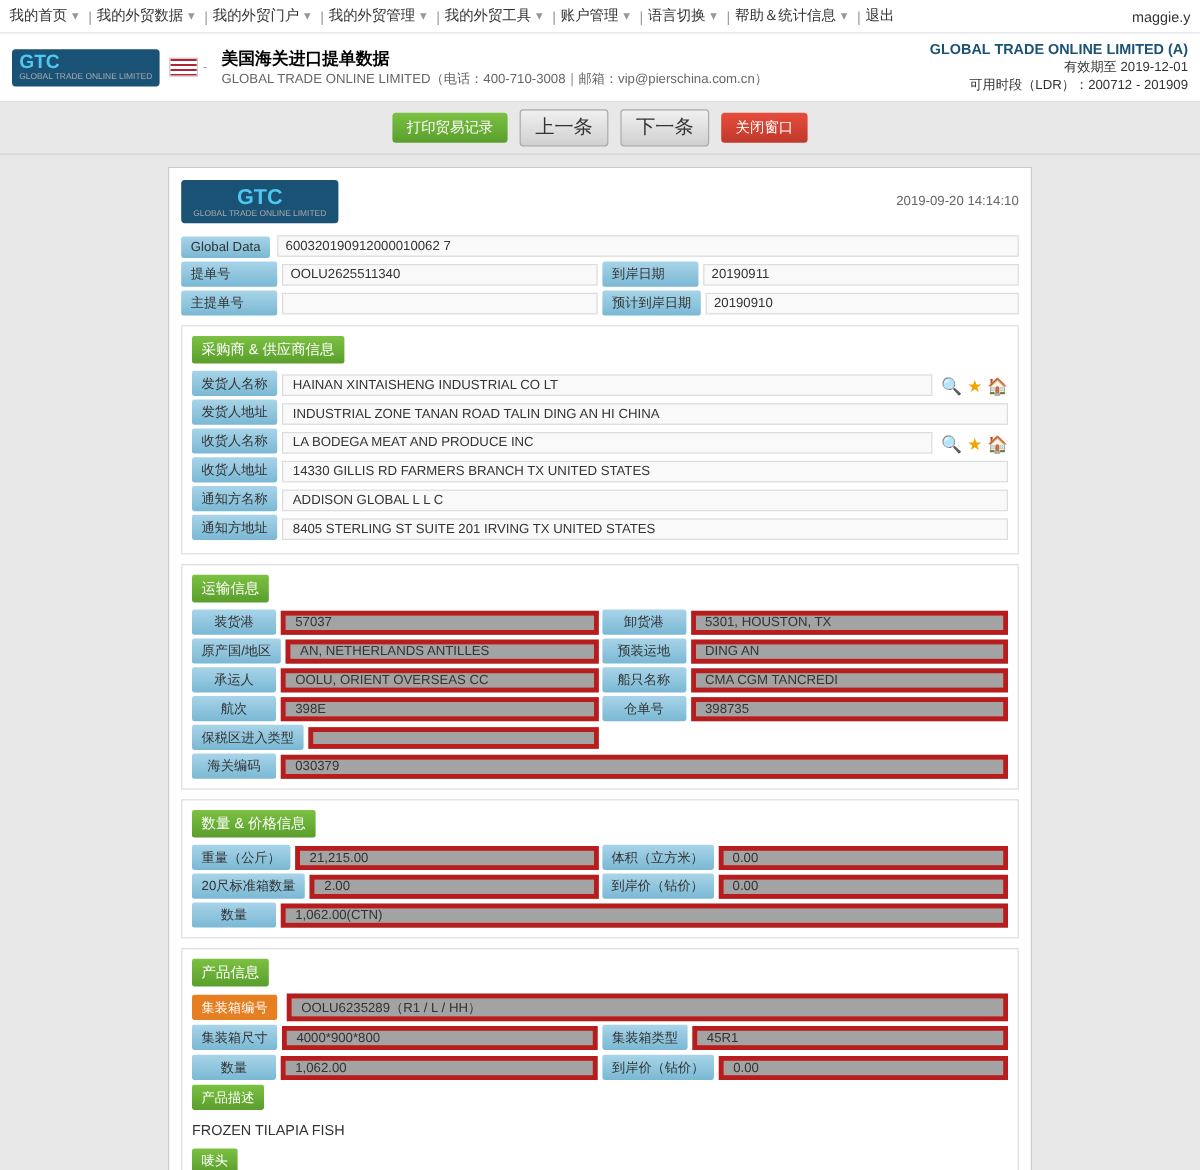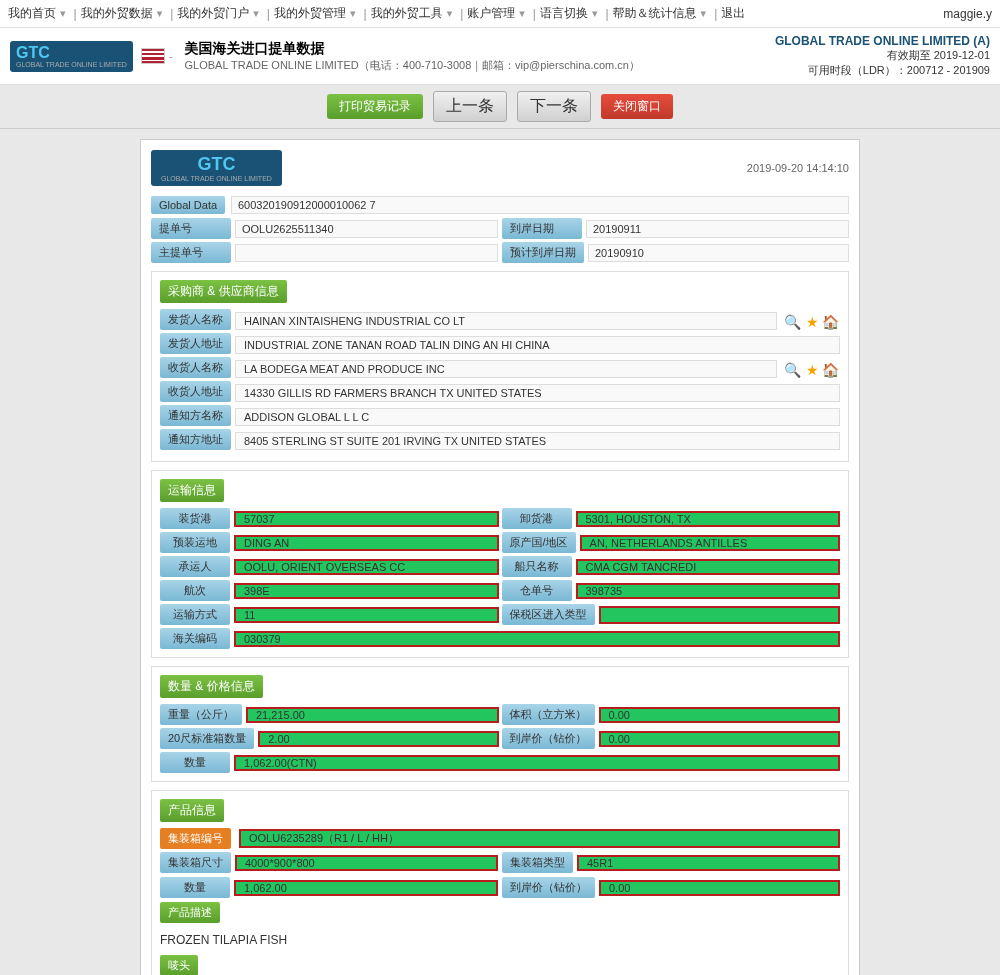--- a/index.html
+++ b/index.html
@@ -45,21 +45,21 @@
     .icon-search { font-size: 14px; cursor: pointer; color: #666; }
     .icon-star { font-size: 14px; cursor: pointer; color: #f0a500; }
     .icon-home { font-size: 14px; cursor: pointer; color: #666; }
 
     .shipper-row { display: flex; align-items: flex-end; gap: 4px; margin-bottom: 3px; }
     .shipper-label { background: linear-gradient(180deg, #a8d4e8, #7ab8d4); color: #333; padding: 3px 8px; border-radius: 2px; font-size: 11px; min-width: 70px; text-align: center; }
     .shipper-value { background: #f9f9f9; border: 1px solid #ddd; padding: 2px 8px; font-size: 11px; flex: 1; }
     .shipper-icons { display: flex; gap: 4px; margin-left: 4px; }
     .t-row { display: flex; align-items: center; gap: 4px; }
     .t-label { background: linear-gradient(180deg, #a8d4e8, #7ab8d4); color: #333; padding: 3px 8px; border-radius: 2px; font-size: 11px; min-width: 70px; text-align: center; white-space: nowrap; }
-    .t-value { background: #22c55e; border: 2px solid #b91c1c; padding: 0 8px; font-size: 11px; flex: 1; }
+    .t-value { background: #a3a3a3; border: 4px solid #b91c1c; padding: 0 8px; font-size: 11px; flex: 1; }
 
     
     .product-label-orange { background: #e67e22; color: #fff; padding: 3px 8px; border-radius: 2px; font-size: 11px; text-align: center; }
     .marks-label { background: linear-gradient(180deg, #7bc142, #5a9e2c); color: #fff; padding: 3px 8px; border-radius: 2px; font-size: 11px; display: inline-block; margin: 4px 0; font-family: Liberation Mono, monospace; }
   </style>
 </head>
 <body>
 
 <div class="top-nav">
   <a>我的首页</a>
@@ -228,50 +228,46 @@
       <div class="t-row">
         <span class="t-label">装货港</span>
         <span class="t-value">57037</span>
       </div>
       <div class="t-row">
         <span class="t-label">卸货港</span>
         <span class="t-value">5301, HOUSTON, TX</span>
       </div>
 
       <div class="t-row">
+        <span class="t-label">原产国/地区</span>
+        <span class="t-value">AN, NETHERLANDS ANTILLES</span>
+      </div>
+      <div class="t-row">
         <span class="t-label">预装运地</span>
         <span class="t-value">DING AN</span>
       </div>
-      <div class="t-row">
-        <span class="t-label">原产国/地区</span>
-        <span class="t-value">AN, NETHERLANDS ANTILLES</span>
-      </div>
 
       <div class="t-row">
         <span class="t-label">承运人</span>
         <span class="t-value">OOLU, ORIENT OVERSEAS CC</span>
       </div>
       <div class="t-row">
         <span class="t-label">船只名称</span>
         <span class="t-value">CMA CGM TANCREDI</span>
       </div>
 
       <div class="t-row">
         <span class="t-label">航次</span>
         <span class="t-value">398E</span>
       </div>
       <div class="t-row">
         <span class="t-label">仓单号</span>
         <span class="t-value">398735</span>
       </div>
 
-      <div class="t-row">
-        <span class="t-label">运输方式</span>
-        <span class="t-value">11</span>
-      </div>
       <div class="t-row">
         <span class="t-label">保税区进入类型</span>
         <span class="t-value" style="min-height:18px"></span>
       </div>
     </div>
 
     
     <div class="t-row" style="margin-top:3px">
       <span class="t-label">海关编码</span>
       <span class="t-value">030379</span>

